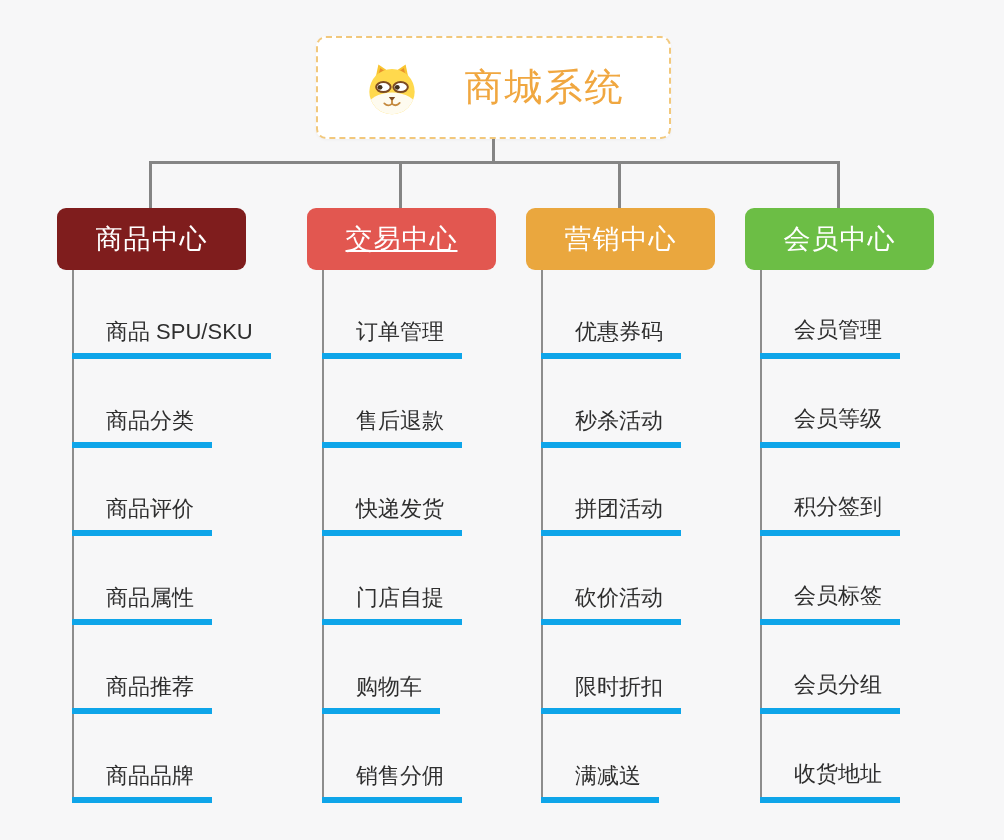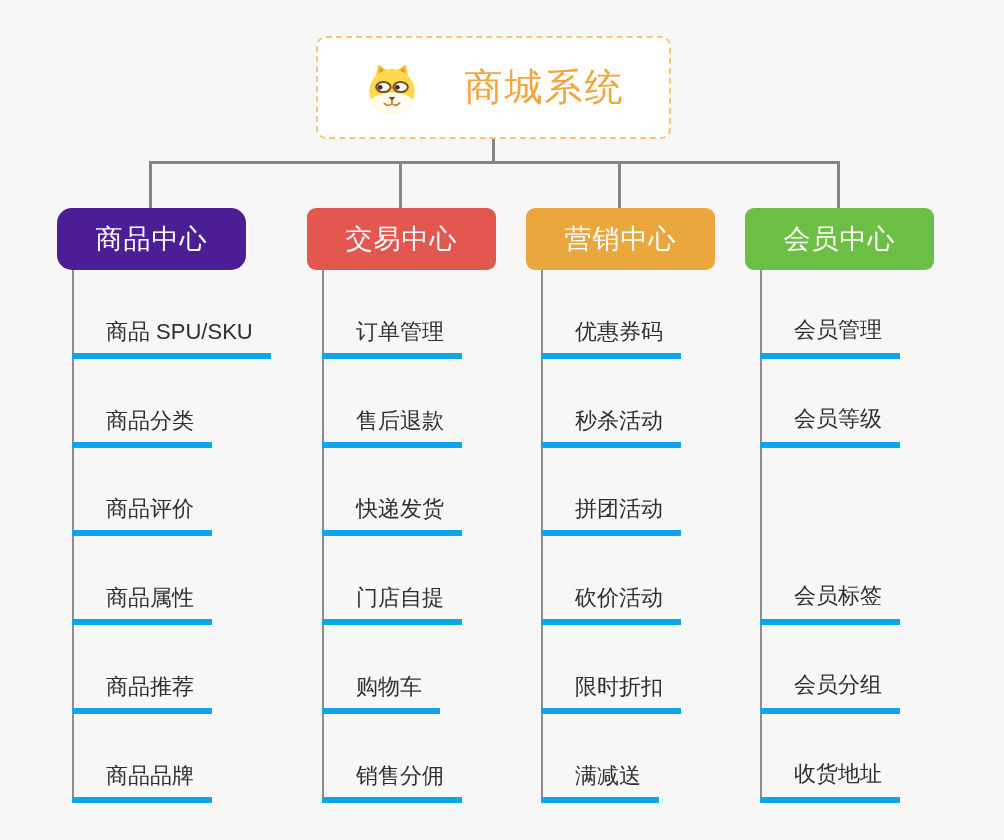--- a/index.html
+++ b/index.html
@@ -98,32 +98,32 @@
   </div>
 
   <div class="conn conn-stem"></div>
   <div class="conn conn-h"></div>
   <div class="conn conn-drop drop-0"></div>
   <div class="conn conn-drop drop-1"></div>
   <div class="conn conn-drop drop-2"></div>
   <div class="conn conn-drop drop-3"></div>
 
   <div class="column col-0">
-    <div class="branch-box" style="background: #4c1d95; border-radius: 15px;">商品中心</div>
+    <div class="branch-box" style="background: #7f1d1d;">商品中心</div>
     <div class="vline"></div>
     <div class="leaf leaf-0">商品 SPU/SKU</div>
     <div class="leaf leaf-1">商品分类</div>
     <div class="leaf leaf-2">商品评价</div>
     <div class="leaf leaf-3">商品属性</div>
     <div class="leaf leaf-4">商品推荐</div>
     <div class="leaf leaf-5">商品品牌</div>
   </div>
 
   <div class="column col-1">
-    <div class="branch-box" style="background: rgb(226, 87, 80);">交易中心</div>
+    <div class="branch-box" style="background: rgb(226, 87, 80); text-decoration: underline;">交易中心</div>
     <div class="vline"></div>
     <div class="leaf leaf-0">订单管理</div>
     <div class="leaf leaf-1">售后退款</div>
     <div class="leaf leaf-2">快递发货</div>
     <div class="leaf leaf-3">门店自提</div>
     <div class="leaf leaf-4">购物车</div>
     <div class="leaf leaf-5">销售分佣</div>
   </div>
 
   <div class="column col-2">
@@ -135,18 +135,19 @@
     <div class="leaf leaf-3">砍价活动</div>
     <div class="leaf leaf-5">满减送</div>
     <div class="leaf leaf-4">限时折扣</div>
   </div>
 
   <div class="column col-3">
     <div class="branch-box" style="background: rgb(108, 190, 69);">会员中心</div>
     <div class="vline"></div>
     <div class="leaf leaf-0">会员管理</div>
     <div class="leaf leaf-1">会员等级</div>
+    <div class="leaf leaf-2">积分签到</div>
     <div class="leaf leaf-3">会员标签</div>
     <div class="leaf leaf-4">会员分组</div>
     <div class="leaf leaf-5">收货地址</div>
   </div>
 
 </div>
 
 </body></html>

